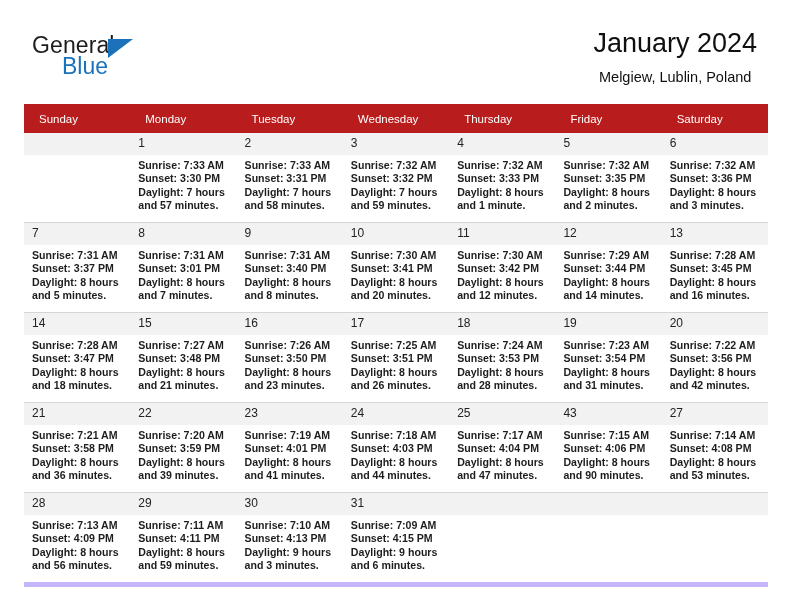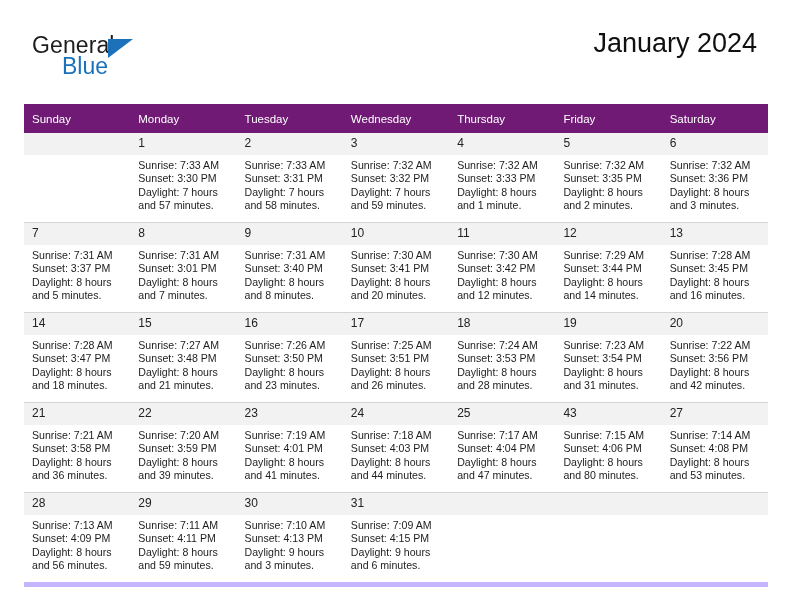--- a/index.html
+++ b/index.html
@@ -89,26 +89,26 @@
   
   .calendar {
     position: absolute;
     left: 24px;
     top: 104px;
     width: 744px;
     border-collapse: collapse;
     table-layout: fixed;
   }
   .calendar th {
-    background: #701a75;
+    background: #b91c1c;
     color: #ffffff;
     font-size: 11.5px;
     font-weight: normal;
     text-align: left;
-    padding: 5px 0 5px 8px;
+    padding: 5px 0 5px 15px;
     height: 19px;
     vertical-align: middle;
   }
   .calendar td {
     vertical-align: top;
     padding: 0;
     border-bottom: 1px solid #d5d5d5;
     height: 89px;
   }
   .cell-inner {
@@ -124,20 +124,21 @@
     line-height: 15px;
   }
   .daynum.empty {
     color: transparent;
   }
   .details {
     padding: 4px 8px 0 8px;
     font-size: 10.6px;
     line-height: 13.4px;
     color: #1d1d1d;
+    font-weight: bold;
   }
   .details div {
     white-space: nowrap;
   }
   tr.week:last-child td {
     border-bottom: 5px solid #c4b5fd;
   }
 </style>
 </head>
 <body>
@@ -147,20 +148,21 @@
   <div class="header">
 
     <div class="brand">
       <span class="brand-general">General</span>
       <span class="brand-triangle"></span>
       <span class="brand-blue">Blue</span>
     </div>
 
     <div class="title-block">
       <div class="cal-title">January 2024</div>
+      <div class="cal-subtitle">Melgiew, Lublin, Poland</div>
     </div>
 
   </div>
 
   <table class="calendar">
     <thead>
       <tr id="weekday-row">
           <th>Sunday</th>
           <th>Monday</th>
           <th>Tuesday</th>
@@ -459,21 +461,21 @@
               </div>
             </div>
           </td>
           <td>
             <div class="cell-inner">
               <div class="daynum">43</div>
               <div class="details">
                 <div>Sunrise: 7:15 AM</div>
                 <div>Sunset: 4:06 PM</div>
                 <div>Daylight: 8 hours</div>
-                <div>and 80 minutes.</div>
+                <div>and 90 minutes.</div>
               </div>
             </div>
           </td>
           <td>
             <div class="cell-inner">
               <div class="daynum">27</div>
               <div class="details">
                 <div>Sunrise: 7:14 AM</div>
                 <div>Sunset: 4:08 PM</div>
                 <div>Daylight: 8 hours</div>

